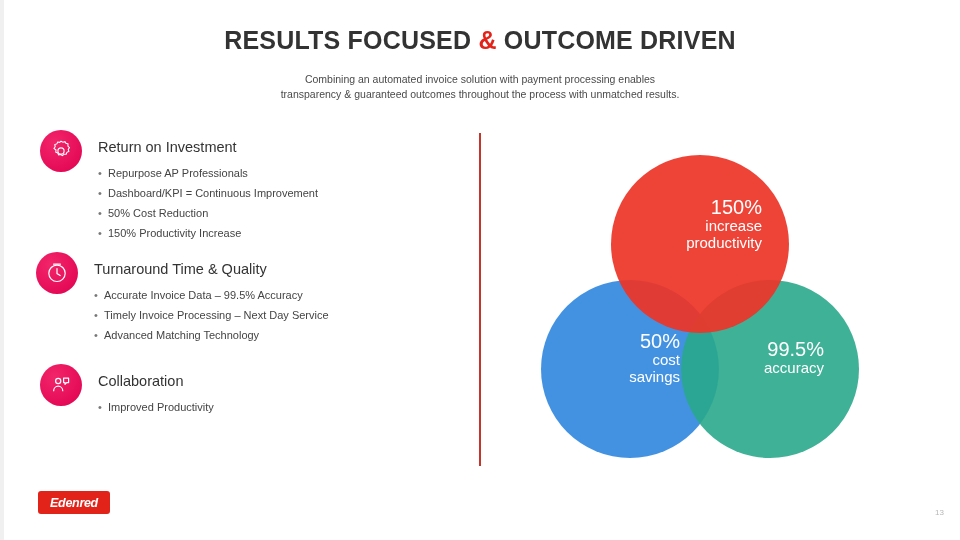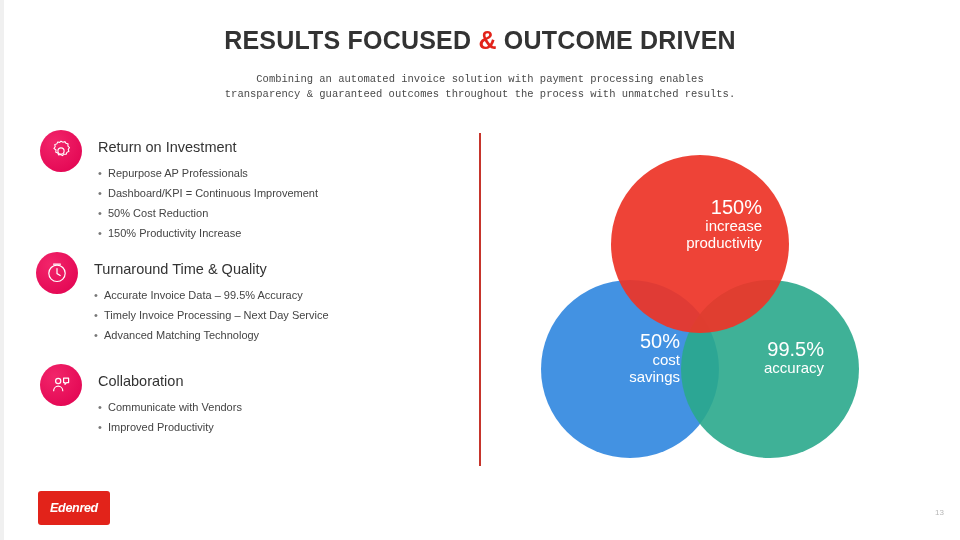--- a/index.html
+++ b/index.html
@@ -18,21 +18,21 @@
   .left-bar:after{content:"";position:absolute;left:0;top:0;width:4px;height:540px;background:#f0f0f0;}
 
   
   .title{
     position:absolute;left:0;top:26px;width:960px;text-align:center;
     font-size:25px;font-weight:bold;letter-spacing:0.2px;color:#333333;
   }
   .title .amp{color:#e2231a;}
   .subtitle{
     position:absolute;left:180px;top:72px;width:600px;text-align:center;
-    font-size:10.5px;line-height:15px;color:#4a4a4a;font-family:Liberation Mono, monospace;
+    font-size:10.5px;line-height:15px;color:#4a4a4a;
   }
 
   
   .divider{position:absolute;left:479px;top:133px;width:1.5px;height:333px;background:#c6352c;}
 
   
   .section{position:absolute;}
   .sec-icon{
     position:absolute;left:0;top:0;width:42px;height:42px;border-radius:50%;
     background:#e8185d;
@@ -54,21 +54,21 @@
   .c-green{width:178px;height:178px;background:rgba(42,168,140,0.90);left:681px;top:280px;}
   .venn-label{position:absolute;text-align:right;color:#ffffff;line-height:1.12;}
   .venn-label .big{font-size:20px;display:block;}
   .venn-label .small{font-size:15px;display:block;}
   .lbl-red{left:638px;top:196px;width:124px;}
   .lbl-blue{left:556px;top:330px;width:124px;}
   .lbl-green{left:700px;top:338px;width:124px;}
 
   
   .logo{
-    position:absolute;left:38px;top:491px;width:72px;height:34px;border-radius:3px;
+    position:absolute;left:38px;top:491px;width:72px;height:23px;border-radius:3px;
     background:#e2231a;display:flex;align-items:center;justify-content:center;
   }
   .logo span{color:#fff;font-size:12.5px;font-weight:bold;font-style:italic;letter-spacing:-0.3px;}
   .pagenum{position:absolute;right:16px;top:508px;font-size:8px;color:#b7b7b7;}
 </style>
 </head>
 <body>
 
 <div class="slide">
 
@@ -122,21 +122,20 @@
   <div class="section" style="left:40px;top:364px;width:420px;height:100px;">
     <div class="sec-icon">
       <svg width="24" height="24" viewBox="0 0 24 24">
         <circle cx="9.2" cy="8.0" r="2.6" fill="none" stroke="#ffffff" stroke-width="1.2"></circle>
         <path d="M4.6 18.2c0-3.0 2.1-5.0 4.6-5.0s4.6 2.0 4.6 5.0" fill="none" stroke="#ffffff" stroke-width="1.2"></path>
         <path d="M14.6 5.2h5.0v4.4h-2.0l-1.6 1.8V9.6h-1.4z" fill="none" stroke="#ffffff" stroke-width="1.2" stroke-linejoin="round"></path>
       </svg>
     </div>
     <div class="sec-head">Collaboration</div>
     <div class="bullets">
-      <div class="bullet"><span class="dot">•</span><span>Communicate with Vendors</span></div>
       <div class="bullet"><span class="dot">•</span><span>Improved Productivity</span></div>
     </div>
   </div>
 
   <div>
     <div class="circle c-blue"></div>
     <div class="circle c-green"></div>
     <div class="circle c-red"></div>
 
     <div class="venn-label lbl-red">

